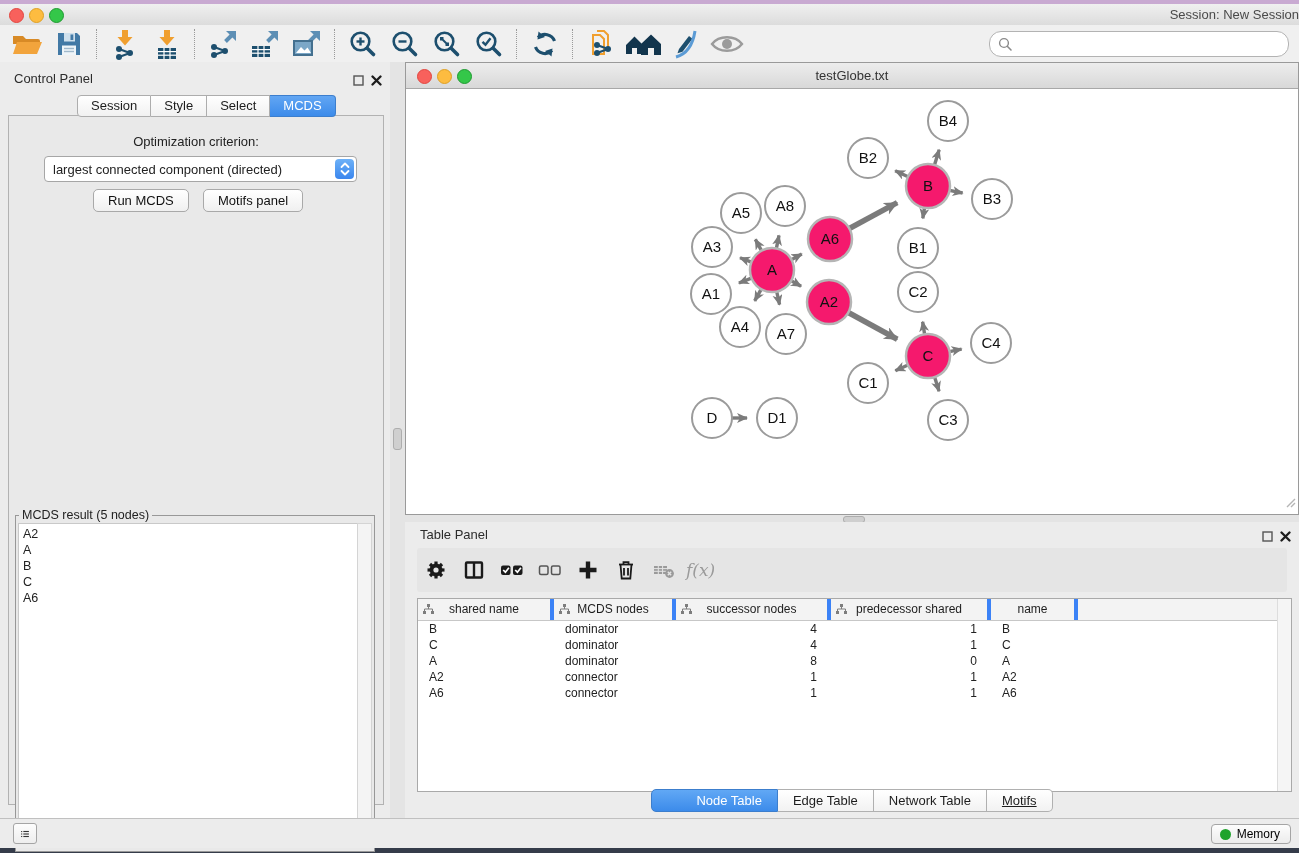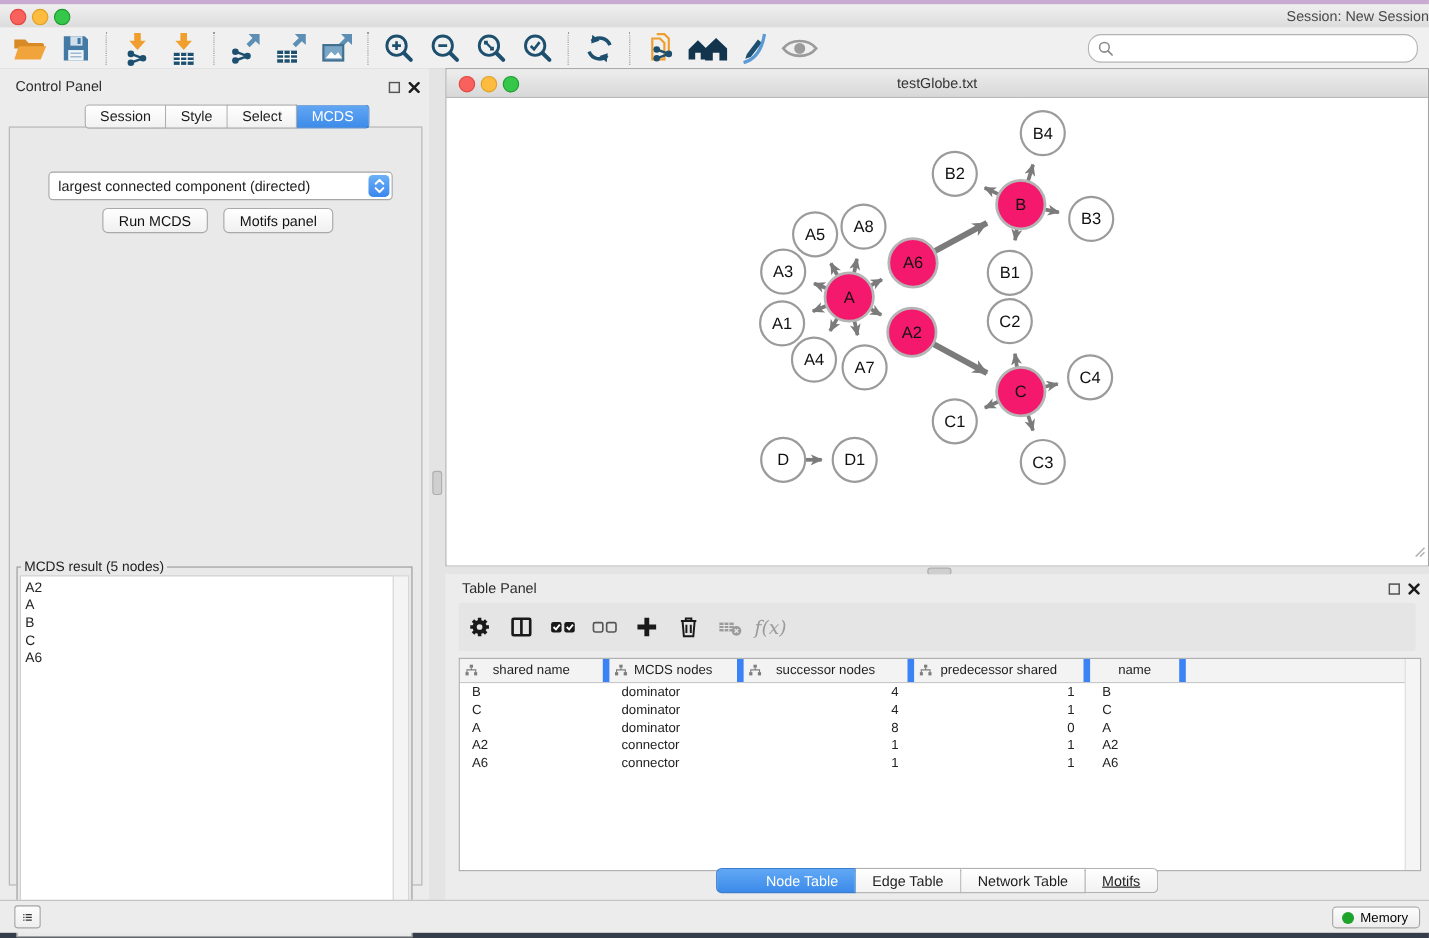--- a/index.html
+++ b/index.html
@@ -47,21 +47,21 @@
   #net-titlebar{left:0;top:0;width:100%;height:25px;background:linear-gradient(#ededed,#d8d8d8);border-bottom:1px solid #a8a8a8;}
   #net-title{width:100%;text-align:center;font-size:13px;line-height:25px;color:#333;}
   #net-canvas{left:0;top:26px;width:892px;height:425px;background:#fff;}
   #resize-grip{right:2px;bottom:2px;}
   
   #table-panel{left:405px;top:522px;width:894px;height:296px;background:#ececec;}
   #tp-toolbar{position:absolute;left:12px;top:26px;width:870px;height:44px;background:#e5e5e5;border-radius:3px;display:flex;align-items:center;gap:0;}
   .tpbtn{width:38px;height:36px;display:flex;align-items:center;justify-content:center;background:none;border:none;padding:0;}
   #tp-table{position:absolute;left:12px;top:76px;width:873px;height:192px;background:#fff;border:1px solid #a9a9a9;overflow:hidden;}
   #thead{display:flex;height:21px;background:#f3f3f3;border-bottom:1px solid #c7c7c7;}
-  .th{position:relative;font-size:12px;color:#1e1e1e;text-align:center;line-height:21px;border-right:6px solid #3b82f6;box-sizing:border-box;}
+  .th{position:relative;font-size:12px;color:#1e1e1e;text-align:center;line-height:21px;border-right:4px solid #3b82f6;box-sizing:border-box;}
   .th .colicon{position:absolute;left:5px;top:5px;}
   .tr{display:flex;height:16px;line-height:16px;font-size:12px;}
   .td{box-sizing:border-box;white-space:nowrap;overflow:hidden;}
   #tp-scroll{position:absolute;top:0;right:0;bottom:0;width:13px;background:#f5f5f5;border-left:1px solid #ddd;}
   #bottom-tabs{position:absolute;left:0;top:267px;width:100%;display:flex;justify-content:center;}
   .seg2{font-size:13px;height:21px;line-height:21px;padding:0 15px;background:linear-gradient(#ffffff,#f2f2f2);border:1px solid #b0b0b0;border-left:none;color:#1d1d1d;}
   .seg2:first-child{border-left:1px solid #b0b0b0;border-radius:5px 0 0 5px;}
   .seg2:last-child{border-radius:0 5px 5px 0;text-decoration:underline;}
   .seg2.active{background:linear-gradient(#61a8f5,#3c8bea);color:#fff;border-color:#3c7ecd;padding-left:44px;}
   
@@ -278,20 +278,21 @@
           <path d="M1.5 1.5 L9.5 9.5 M9.5 1.5 L1.5 9.5" stroke="#1c1c1c" stroke-width="2.3" stroke-linecap="round"></path>
         </svg></span>
   </div>
   <div id="cp-tabs">
       <div class="seg">Session</div>
       <div class="seg">Style</div>
       <div class="seg">Select</div>
       <div class="seg active">MCDS</div>
     </div>
   <div id="cp-inner">
+    <div id="opt-label">Optimization criterion:</div>
     <div id="criterion">
       <span class="val">largest connected component (directed)</span>
       <span class="step">
         <svg width="12" height="16" viewBox="0 0 12 16">
             <path d="M2.5 6 L6 2.5 L9.5 6" fill="none" stroke="#fff" stroke-width="1.8" stroke-linecap="round" stroke-linejoin="round"></path>
             <path d="M2.5 10 L6 13.5 L9.5 10" fill="none" stroke="#fff" stroke-width="1.8" stroke-linecap="round" stroke-linejoin="round"></path>
           </svg>
       </span>
     </div>
     <button class="pushbtn" style="left:84px;top:73px;">Run MCDS</button>

